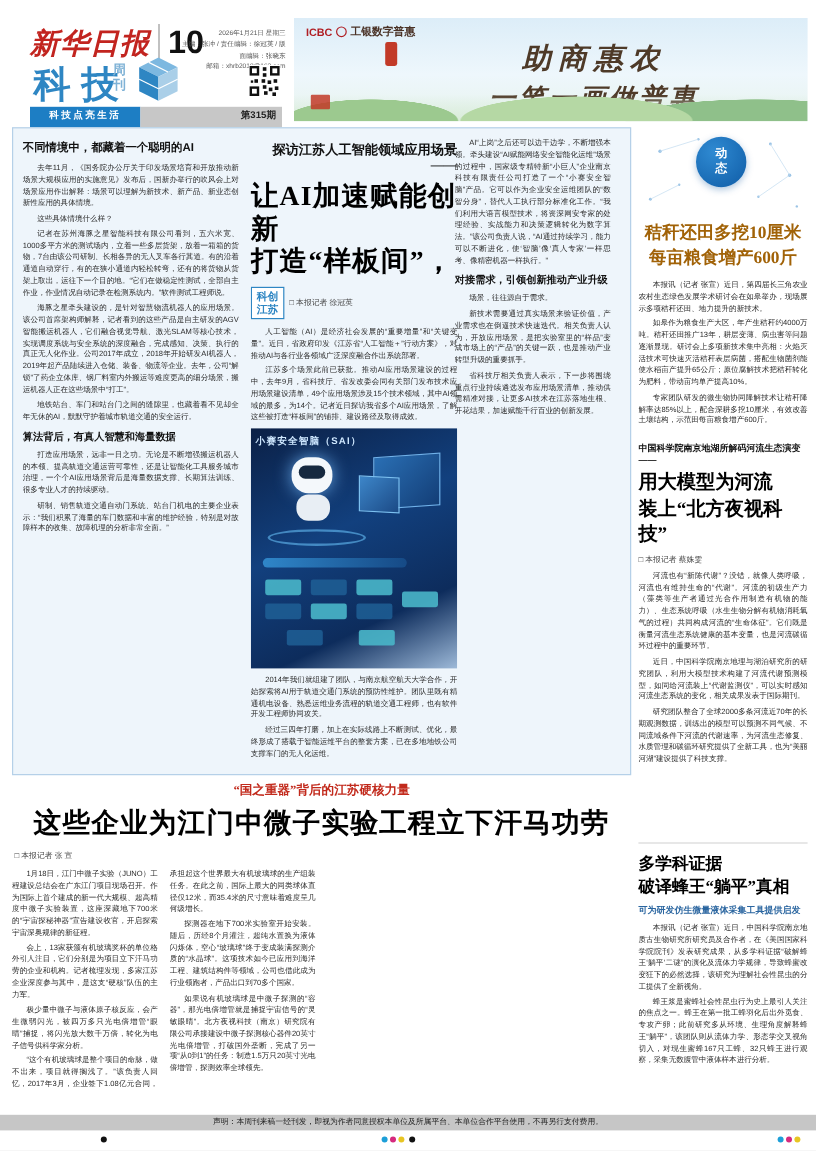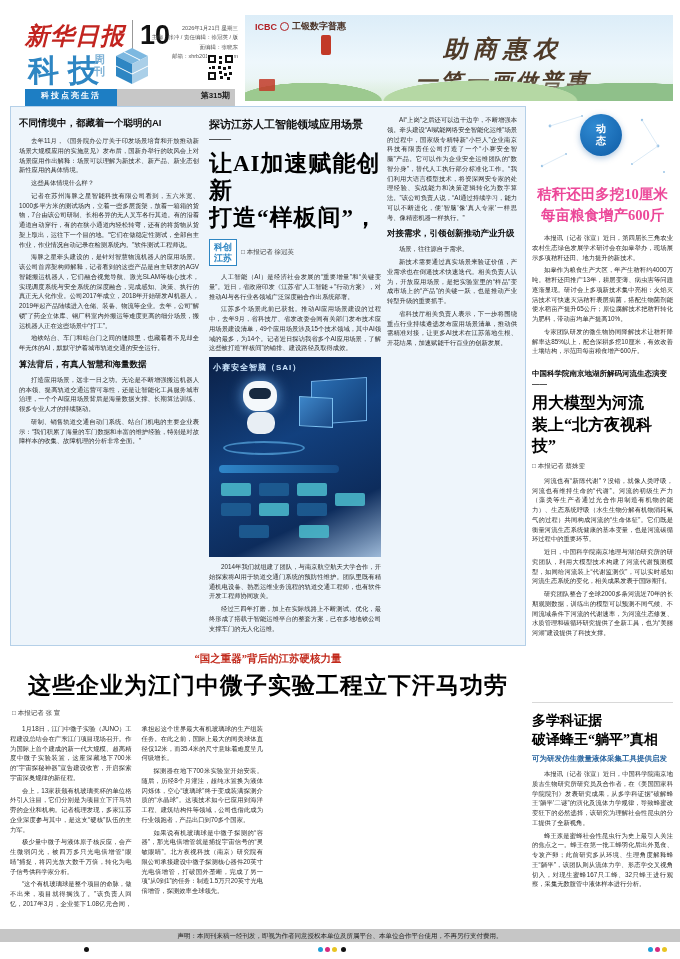--- a/index.html
+++ b/index.html
@@ -32,50 +32,50 @@
   .tag-gray { flex:1; background:#c7c7c7; font-size:8px; color:#222; text-align:right;
     line-height:13px; padding-right:5px; font-weight:700; }
   
   .ad { position:absolute; left:245px; top:15px; width:428px; height:86px; overflow:hidden;
     background:linear-gradient(180deg,#dcedf8 0%,#eef7fc 55%,#e7f3ed 100%); }
   .ad-logo { position:absolute; left:10px; top:5px; display:flex; align-items:center; gap:3px;
     font-size:9px; font-weight:900; color:#b01f24; }
   .ad-logo .icbc-mark { width:9px; height:9px; border:1.5px solid #b01f24; border-radius:50%;
     display:inline-block; }
   .ad-logo .ad-brandtext { color:#4a3226; font-weight:700; font-size:9px; }
-  .ad-slogan { position:absolute; left:88px; top:18px; width:340px; text-align:center;
+  .ad-slogan { position:absolute; left:80px; top:18px; width:340px; text-align:center;
     font-family:"Liberation Serif","DejaVu Serif",serif; font-weight:900; font-style:italic;
     color:#4e3a28; }
   .ad-s1 { font-size:24px; letter-spacing:6px; }
   .ad-s2 { font-size:22px; letter-spacing:3px; margin-top:2px; }
   .ad-seal { position:absolute; left:76px; top:20px; width:10px; height:20px; background:#c23a28;
     border-radius:2px; }
   .ad-hills { position:absolute; left:0; bottom:0; width:100%; height:22px;
     background:
       radial-gradient(120px 30px at 15% 100%, #9cc98f 60%, transparent 61%),
       radial-gradient(160px 34px at 55% 100%, #b5d8a4 60%, transparent 61%),
       radial-gradient(180px 30px at 90% 100%, #8fc08a 60%, transparent 61%),
       linear-gradient(180deg, transparent 0%, #d9ecd8 100%); }
   .ad-stamp { position:absolute; left:14px; bottom:10px; width:16px; height:12px; background:#c23a28;
     opacity:.85; border-radius:1px; }
   
   .panel { position:absolute; left:10px; top:106px; width:516px; height:540px;
     background:#eef5fb; border:1px solid #b5d0e8; }
   .col { position:absolute; top:8px; bottom:8px; overflow:hidden; }
   .col-a { left:8px;  width:180px; }
   .col-b { left:198px; width:172px; }
-  .col-c { left:376px; width:130px; }
+  .col-c { left:368px; width:130px; }
   .t { font-size:6.3px; line-height:1.55; text-align:justify; color:#2a2a2a; margin-bottom:3px; }
   .indent { text-indent:12px; }
   .col-a h3 { font-size:9.5px; font-weight:900; color:#111; margin:2px 0 6px;
     font-family:"Liberation Sans",sans-serif; }
   .subhead { font-size:8.5px; font-weight:900; color:#111; margin:6px 0 4px;
     font-family:"Liberation Sans",sans-serif; }
   .kicker { font-family:"Liberation Serif","DejaVu Serif",serif; font-size:11px; font-weight:700;
-    color:#111; margin:2px 0 6px; }
+    color:#111; margin:2px 0 6px;text-align:right; }
   .lead-title { font-family:"Liberation Serif","DejaVu Serif",serif; font-weight:900;
     font-size:23px; line-height:1.18; color:#000; letter-spacing:1px; }
   .lead-byline-row { display:flex; align-items:center; gap:4px; margin:8px 0 6px; }
   .tag-box { border:1px solid #2e86c3; color:#2e86c3; font-weight:900; font-size:9px;
     padding:2px 4px; line-height:1.15; text-align:center; position:relative; background:#fff; }
   .byline { font-size:6.5px; color:#444; }
   .figure { position:relative; width:172px; height:200px; margin:4px 0 5px; overflow:hidden;
     background:linear-gradient(155deg,#0b2046 0%,#12407e 42%,#0d2c5c 75%,#9db9d8 100%); }
   .ig-title { position:absolute; left:4px; top:5px; font-size:8px; font-weight:900; color:#cfe8ff;
     letter-spacing:1px; }
@@ -97,21 +97,21 @@
   .ig-box.dim { background:#1e5f95; opacity:.85; }
   
   .rail { position:absolute; left:532px; top:106px; width:141px; }
   .badge-wrap { position:relative; height:78px; }
   .badge { position:absolute; left:48px; top:8px; width:42px; height:42px; border-radius:50%;
     background:radial-gradient(circle at 35% 30%, #2f8ad2, #0f5ca6); color:#fff;
     display:flex; flex-direction:column; align-items:center; justify-content:center;
     font-size:10px; font-weight:700; line-height:1.25; box-shadow:0 2px 6px rgba(20,90,160,.35); }
   .dots { position:absolute; left:0; top:0; width:141px; height:78px; }
   .news1 h2 { text-align:center; font-family:"Liberation Serif","DejaVu Serif",serif;
-    font-size:14.5px; font-weight:900; line-height:1.45; color:#ec4899; margin-bottom:7px; }
+    font-size:14.5px; font-weight:900; line-height:1.45; color:#a16207; margin-bottom:7px; }
   .rail-body { overflow:hidden; }
   .kicker2 { font-size:7.5px; font-weight:900; color:#111; margin:10px 0 4px; }
   .news2 h2 { font-family:"Liberation Serif","DejaVu Serif",serif; font-size:16px; font-weight:900;
     line-height:1.35; color:#000; margin-bottom:5px; }
   .rail hr { border:none; border-top:1px solid #d8d8d8; margin:8px 0; }
   .news3 h2 { font-family:"Liberation Serif","DejaVu Serif",serif; font-size:14px; font-weight:900;
     line-height:1.4; color:#000; }
   .news3 .subtitle { font-size:7.5px; font-weight:900; color:#2b66a0; margin:4px 0 5px; }
   
   .bottom { position:absolute; left:10px; top:652px; width:516px; }

